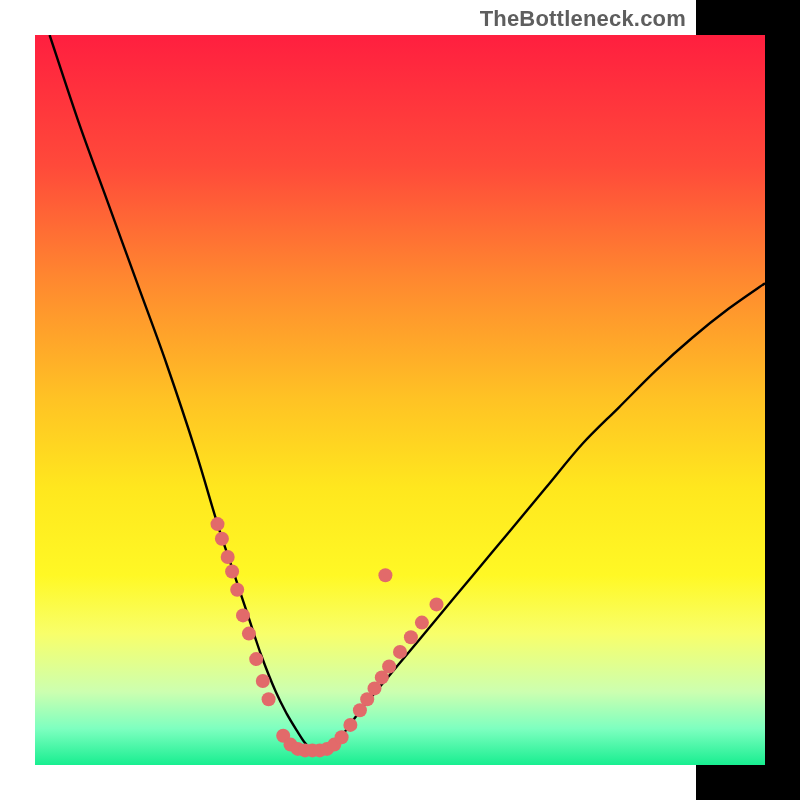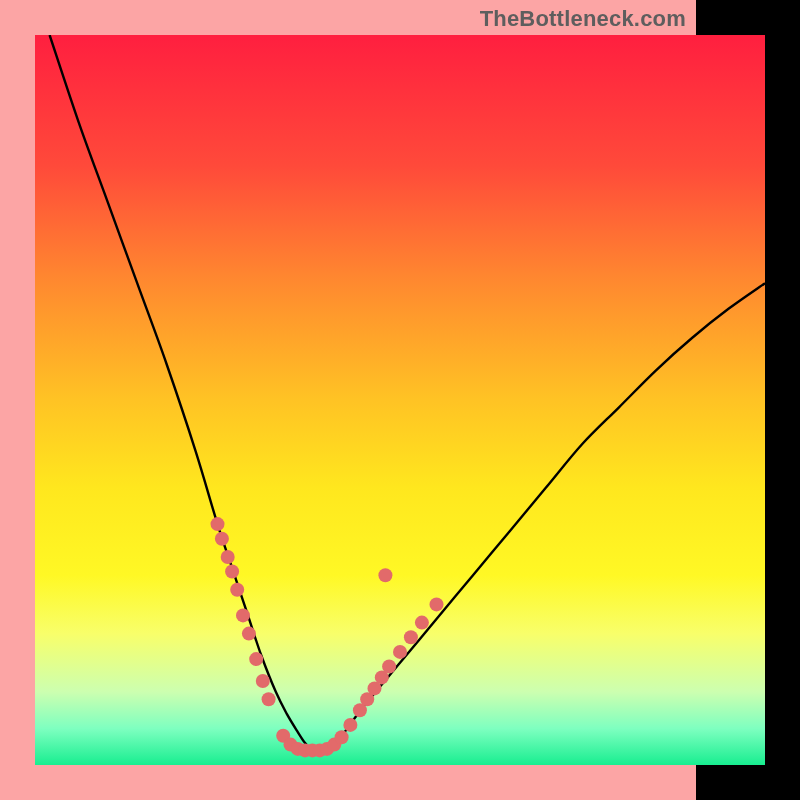--- a/index.html
+++ b/index.html
@@ -9,21 +9,21 @@
     height: 800px;
     background: #000;
     overflow: hidden;
   }
   .frame {
     position: absolute;
     left: 0;
     top: 0;
     width: 696px;
     height: 800px;
-    background: #fca5a5;
+    background: #ffffff;
   }
   .plot-area {
     position: absolute;
     left: 35px;
     top: 35px;
     width: 730px;
     height: 730px;
     background: linear-gradient(to bottom,
       #ff1f3f 0%,
       #ff4a3a 18%,

